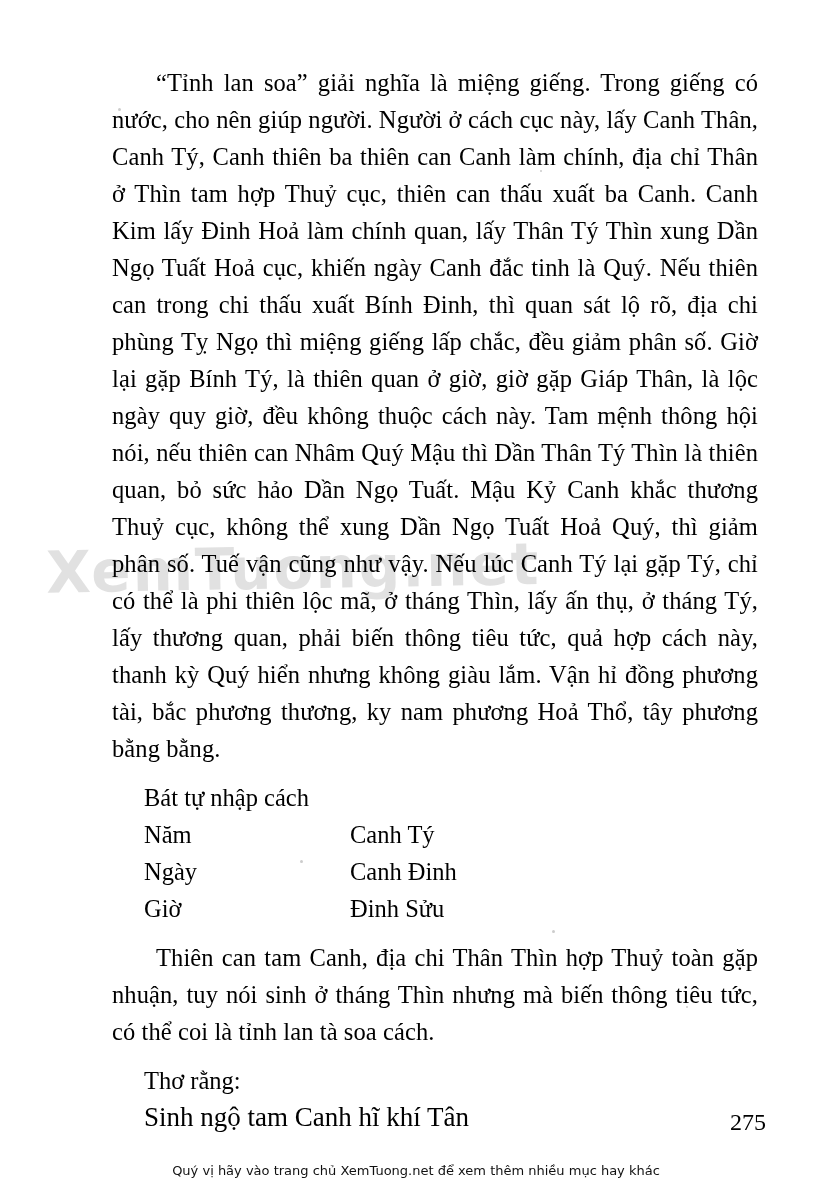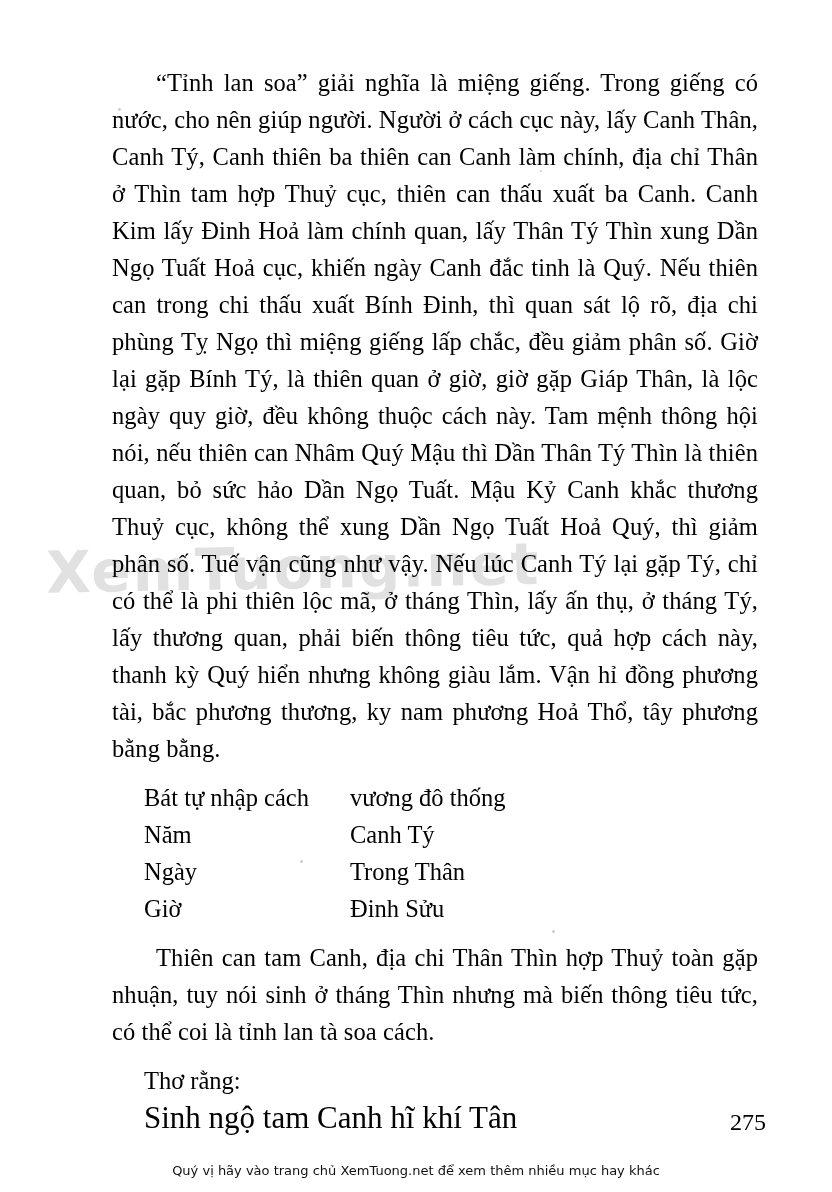--- a/index.html
+++ b/index.html
@@ -72,21 +72,21 @@
   .table-row .col-right {
     flex: 1;
   }
   .poem-lead {
     text-indent: 44px;
     font-size: 24.5px;
     line-height: 37px;
     margin: 2px 0 0 0;
   }
   .poem-line {
-    font-size: 31px;
+    font-size: 27px;
     line-height: 37px;
     margin: 0;
     text-indent: 44px;
   }
   .page-number {
     position: absolute;
     right: 66px;
     bottom: 56px;
     font-size: 24px;
     font-family: "Liberation Serif", serif;
@@ -121,29 +121,28 @@
   <div class="speck" style="left:300px; top:860px; width:3px; height:3px;"></div>
   <div class="speck" style="left:552px; top:930px; width:3px; height:3px;"></div>
   <div class="speck" style="left:686px; top:1006px; width:2px; height:2px;"></div>
 
 
   <p class="body-text">“Tỉnh lan soa” giải nghĩa là miệng giếng. Trong giếng có nước, cho nên giúp người. Người ở cách cục này, lấy Canh Thân, Canh Tý, Canh thiên ba thiên can Canh làm chính, địa chỉ Thân ở Thìn tam hợp Thuỷ cục, thiên can thấu xuất ba Canh. Canh Kim lấy Đinh Hoả làm chính quan, lấy Thân Tý Thìn xung Dần Ngọ Tuất Hoả cục, khiến ngày Canh đắc tinh là Quý. Nếu thiên can trong chi thấu xuất Bính Đinh, thì quan sát lộ rõ, địa chi phùng Tỵ Ngọ thì miệng giếng lấp chắc, đều giảm phân số. Giờ lại gặp Bính Tý, là thiên quan ở giờ, giờ gặp Giáp Thân, là lộc ngày quy giờ, đều không thuộc cách này. Tam mệnh thông hội nói, nếu thiên can Nhâm Quý Mậu thì Dần Thân Tý Thìn là thiên quan, bỏ sức hảo Dần Ngọ Tuất. Mậu Kỷ Canh khắc thương Thuỷ cục, không thể xung Dần Ngọ Tuất Hoả Quý, thì giảm phân số. Tuế vận cũng như vậy. Nếu lúc Canh Tý lại gặp Tý, chỉ có thể là phi thiên lộc mã, ở tháng Thìn, lấy ấn thụ, ở tháng Tý, lấy thương quan, phải biến thông tiêu tức, quả hợp cách này, thanh kỳ Quý hiển nhưng không giàu lắm. Vận hỉ đồng phương tài, bắc phương thương, ky nam phương Hoả Thổ, tây phương bằng bằng.</p>
 
   <div class="table-block">
     <div class="table-row">
       <div class="col-left">Bát tự nhập cách</div>
-      <div class="col-right">vương đô thống</div>
     </div>
     <div class="table-row">
       <div class="col-left">Năm</div>
       <div class="col-right">Canh Tý</div>
     </div>
     <div class="table-row">
       <div class="col-left">Ngày</div>
-      <div class="col-right">Trong Thân</div>
+      <div class="col-right">Canh Đinh</div>
     </div>
     <div class="table-row">
       <div class="col-left">Giờ</div>
       <div class="col-right">Đinh Sửu</div>
     </div>
   </div>
 
   <p class="body-text">Thiên can tam Canh, địa chi Thân Thìn hợp Thuỷ toàn gặp nhuận, tuy nói sinh ở tháng Thìn nhưng mà biến thông tiêu tức, có thể coi là tỉnh lan tà soa cách.</p>
 
   <p class="poem-lead">Thơ rằng:</p>

